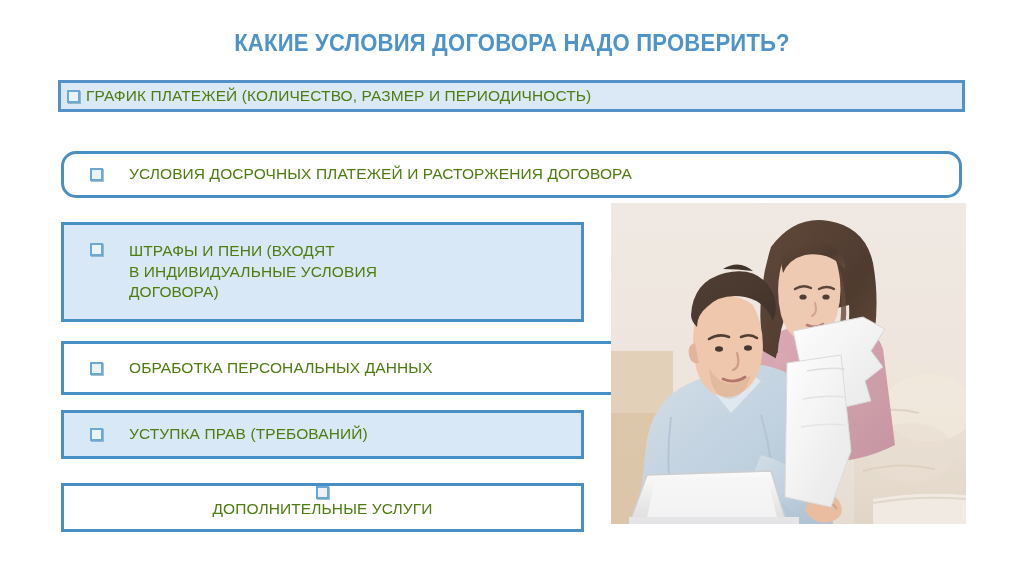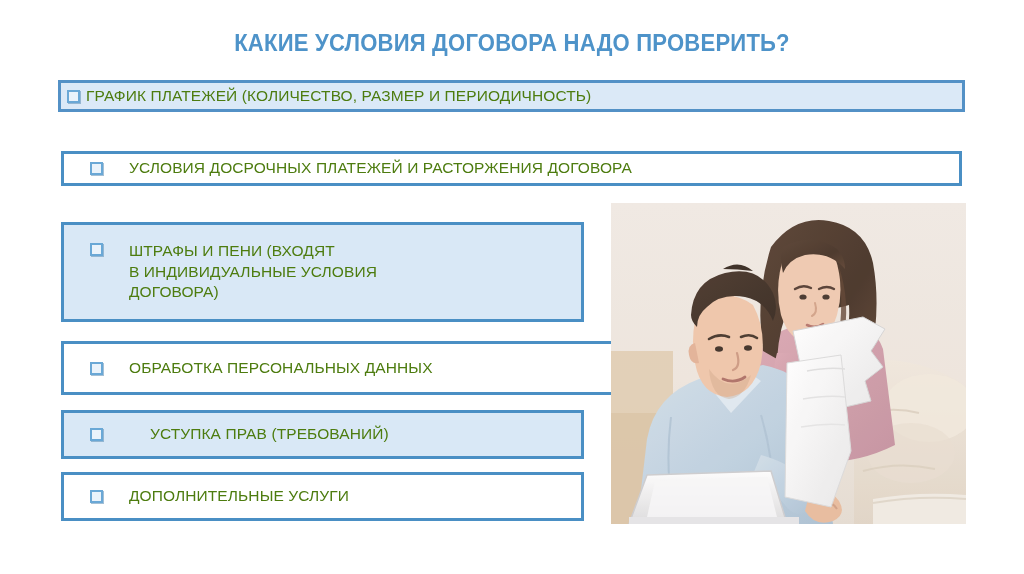--- a/index.html
+++ b/index.html
@@ -111,43 +111,43 @@
 
 <div id="slide">
 
   <div id="slide-title">КАКИЕ УСЛОВИЯ ДОГОВОРА НАДО ПРОВЕРИТЬ?</div>
 
   <div class="item-box filled" id="item-0" style="left:58px; top:80px; width:907px; height:32px;">
     <span class="bullet"></span>
     <span class="item-label item-0-label">ГРАФИК ПЛАТЕЖЕЙ (КОЛИЧЕСТВО, РАЗМЕР И ПЕРИОДИЧНОСТЬ)</span>
   </div>
 
-  <div class="item-box indented" id="item-1" style="left:61px; top:151px; width:901px; height:35px;">
+  <div class="item-box indented" id="item-1" style="left:61px; top:151px; width:901px; height:47px;border-radius:15px;">
     <span class="bullet"></span>
     <span class="item-label">УСЛОВИЯ ДОСРОЧНЫХ ПЛАТЕЖЕЙ И РАСТОРЖЕНИЯ ДОГОВОРА</span>
   </div>
 
   <div class="item-box filled indented" id="item-2" style="left:61px; top:222px; width:523px; height:100px;">
     <span class="bullet" style="align-self:flex-start; margin-top:18px;"></span>
     <span class="item-label">ШТРАФЫ И ПЕНИ (ВХОДЯТ
 В ИНДИВИДУАЛЬНЫЕ УСЛОВИЯ
 ДОГОВОРА)</span>
   </div>
 
   <div class="item-box indented" id="item-3" style="left:61px; top:341px; width:617px; height:54px;">
     <span class="bullet"></span>
     <span class="item-label">ОБРАБОТКА ПЕРСОНАЛЬНЫХ ДАННЫХ</span>
   </div>
 
-  <div class="item-box filled indented" id="item-4" style="left:61px; top:410px; width:523px; height:49px;gap:21px;">
+  <div class="item-box filled indented" id="item-4" style="left:61px; top:410px; width:523px; height:49px;">
     <span class="bullet"></span>
     <span class="item-label">УСТУПКА ПРАВ (ТРЕБОВАНИЙ)</span>
   </div>
 
-  <div class="item-box indented" id="item-5" style="left:61px; top:472px; width:523px; height:49px;">
+  <div class="item-box indented" id="item-5" style="left:61px; top:483px; width:523px; height:49px;flex-direction:column;">
     <span class="bullet"></span>
     <span class="item-label">ДОПОЛНИТЕЛЬНЫЕ УСЛУГИ</span>
   </div>
 
   <div id="photo">
     <svg viewBox="0 0 355 321" xmlns="http://www.w3.org/2000/svg" aria-hidden="true">
       <defs>
         <linearGradient id="wallg" x1="0" y1="0" x2="0" y2="1">
           <stop offset="0%" stop-color="#efe8e1"></stop>
           <stop offset="55%" stop-color="#ece4db"></stop>

